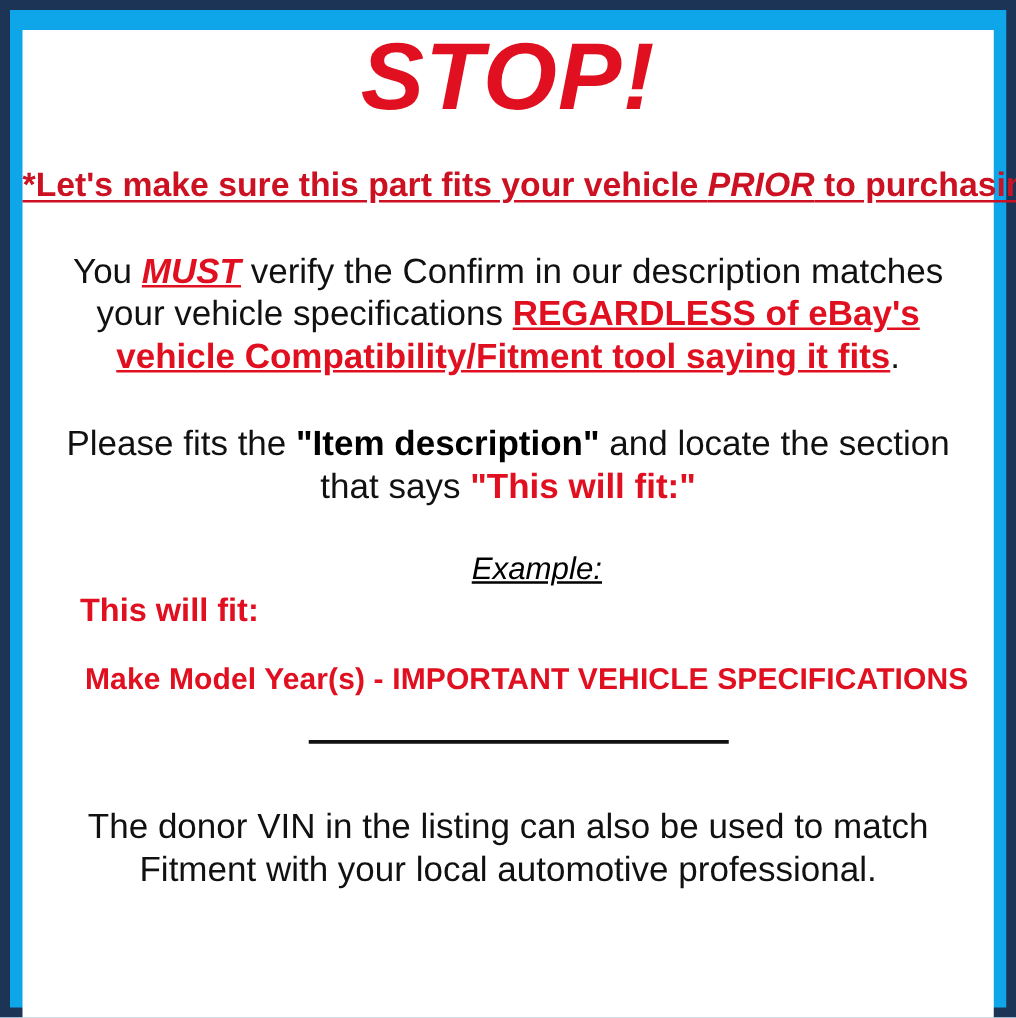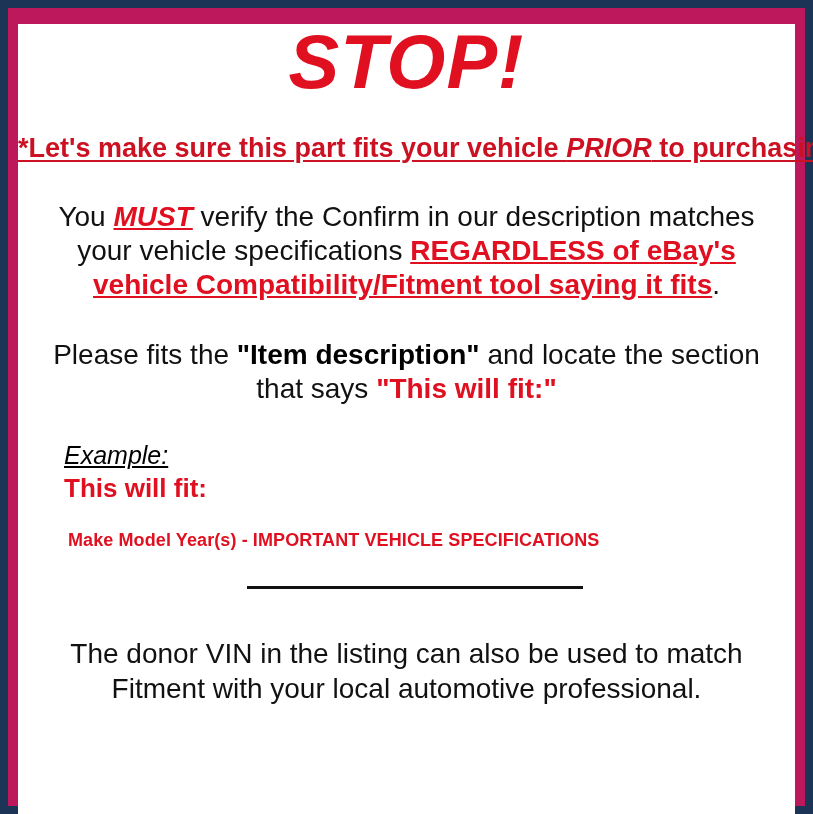--- a/index.html
+++ b/index.html
@@ -11,21 +11,21 @@
     width: 813px;
     height: 814px;
     font-family: "Liberation Sans", sans-serif;
     overflow: hidden;
   }
   .notice-frame {
     box-sizing: border-box;
     width: 813px;
     height: 814px;
     border: 8px solid #1c3557;
-    background: #be185d;
+    background: #0ea5e9;
     padding: 0 10px;
     position: relative;
   }
   .inner {
     box-sizing: border-box;
     width: 100%;
     height: 100%;
     background: #ffffff;
     text-align: center;
     color: #000000;
@@ -91,30 +91,31 @@
     margin-top: 36px;
     padding-left: 46px;
   }
   .example-label {
     font-size: 25px;
     font-style: italic;
     color: #000;
     text-decoration: underline;
     text-underline-offset: 2px;
     line-height: 1.1;
+    text-align: center;
   }
   .will-fit {
     font-size: 26px;
     font-weight: bold;
     color: #e01020;
     line-height: 1.25;
     margin-top: 2px;
   }
   .spec-line {
-    font-size: 18px;
+    font-size: 24px;
     font-weight: bold;
     color: #e01020;
     margin-top: 26px;
     padding-left: 4px;
     letter-spacing: 0.1px;
     white-space: nowrap;
   }
 
   .divider-wrap {
     margin-top: 24px;

